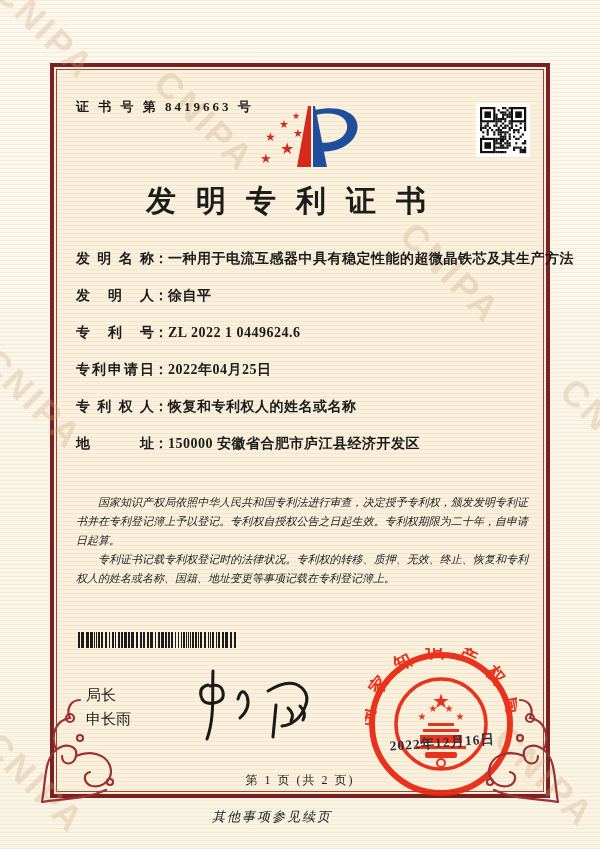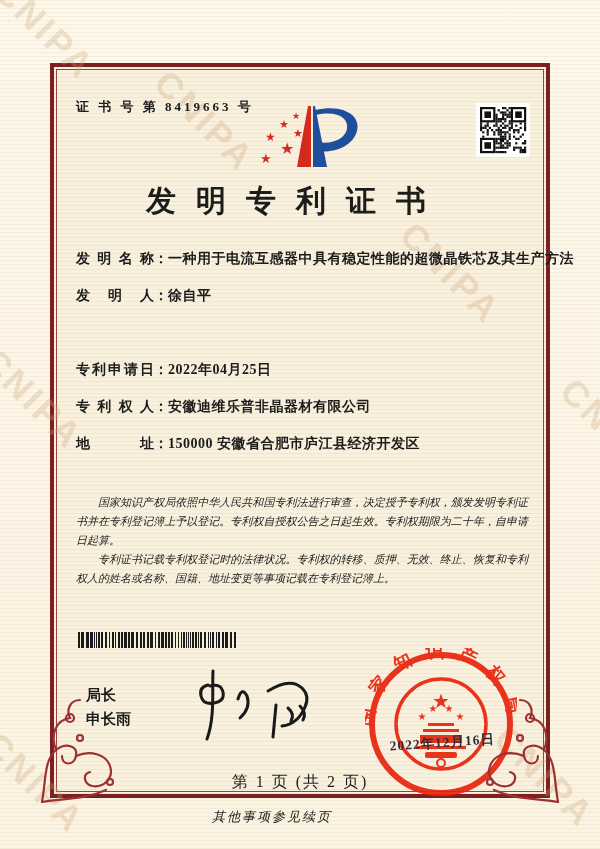--- a/index.html
+++ b/index.html
@@ -27,23 +27,23 @@
          letter-spacing:20px;text-indent:20px;}
   .frow{left:76px;font-size:14px;white-space:nowrap;}
   .flabel{display:inline-block;width:78px;text-align:justify;text-align-last:justify;
           font-weight:600;vertical-align:top;}
   .fcolon{font-weight:600;}
   .fvalue{font-weight:600;letter-spacing:0.5px;}
   .fpair2{position:absolute;left:232px;top:0;}
   .legal{left:76px;width:452px;font-size:11px;line-height:1.72;font-style:italic;
          text-align:justify;}
   .legal p{margin:0;text-indent:2em;}
-  .signoff{left:86px;font-size:15px;font-weight:700;
+  .signoff{left:86px;font-size:15px;font-weight:400;
            font-family:"Liberation Sans","DejaVu Sans",sans-serif;text-align:right;}
-  .pageinfo{left:0;top:772px;width:600px;text-align:center;font-size:16px;letter-spacing:2px;}
+  .pageinfo{left:0;top:772px;width:600px;text-align:center;font-size:12px;letter-spacing:2px;}
   .contnote{left:0;top:808px;width:544px;text-align:center;font-size:13px;font-style:italic;
             letter-spacing:2px;}
   .qrbox{left:476px;top:103px;width:54px;height:54px;background:#ffffff;padding:0;}
   svg{display:block;}
   .seal-wrap{left:365px;top:648px;z-index:5;opacity:0.93;}
   .orn{z-index:6;}
 </style>
 </head>
 <body>
 
@@ -237,25 +237,28 @@
     </div>
 
     <div class="abs title">发明专利证书</div>
 
     <div class="abs frow" style="top:250px">
       <span class="flabel">发明名称</span><span class="fcolon">：</span><span class="fvalue">一种用于电流互感器中具有稳定性能的超微晶铁芯及其生产方法</span>
     </div>
     <div class="abs frow" style="top:287px">
       <span class="flabel">发明人</span><span class="fcolon">：</span><span class="fvalue">徐自平</span>
     </div>
+    <div class="abs frow" style="top:324px">
+      <span class="flabel">专利号</span><span class="fcolon">：</span><span class="fvalue">ZL 2022 1 0449624.6</span>
+    </div>
     <div class="abs frow" style="top:361px">
       <span class="flabel">专利申请日</span><span class="fcolon">：</span><span class="fvalue">2022年04月25日</span>
     </div>
     <div class="abs frow" style="top:398px">
-      <span class="flabel">专利权人</span><span class="fcolon">：</span><span class="fvalue">安徽迪维乐普非晶器材有限公司</span>
+      <span class="flabel">专利权人</span><span class="fcolon">：</span><span class="fvalue">恢复和专利权人的姓名或名称</span>
     </div>
     <div class="abs frow" style="top:435px">
       <span class="flabel">地址</span><span class="fcolon">：</span><span class="fvalue">150000 安徽省合肥市庐江县经济开发区</span>
     </div>
 
     <div class="abs legal" style="top:493px">
       <p>国家知识产权局依照中华人民共和国专利法进行审查，决定授予专利权，颁发发明专利证书并在专利登记簿上予以登记。专利权自授权公告之日起生效。专利权期限为二十年，自申请日起算。</p>
       <p>专利证书记载专利权登记时的法律状况。专利权的转移、质押、无效、终止、恢复和专利权人的姓名或名称、国籍、地址变更等事项记载在专利登记簿上。</p>
     </div>
 

